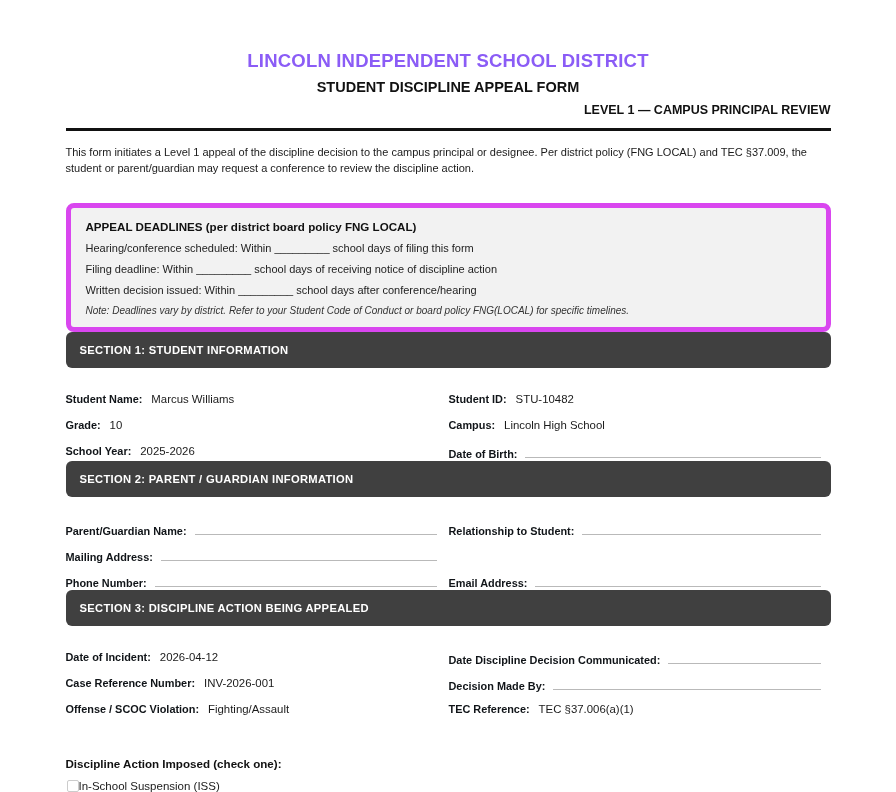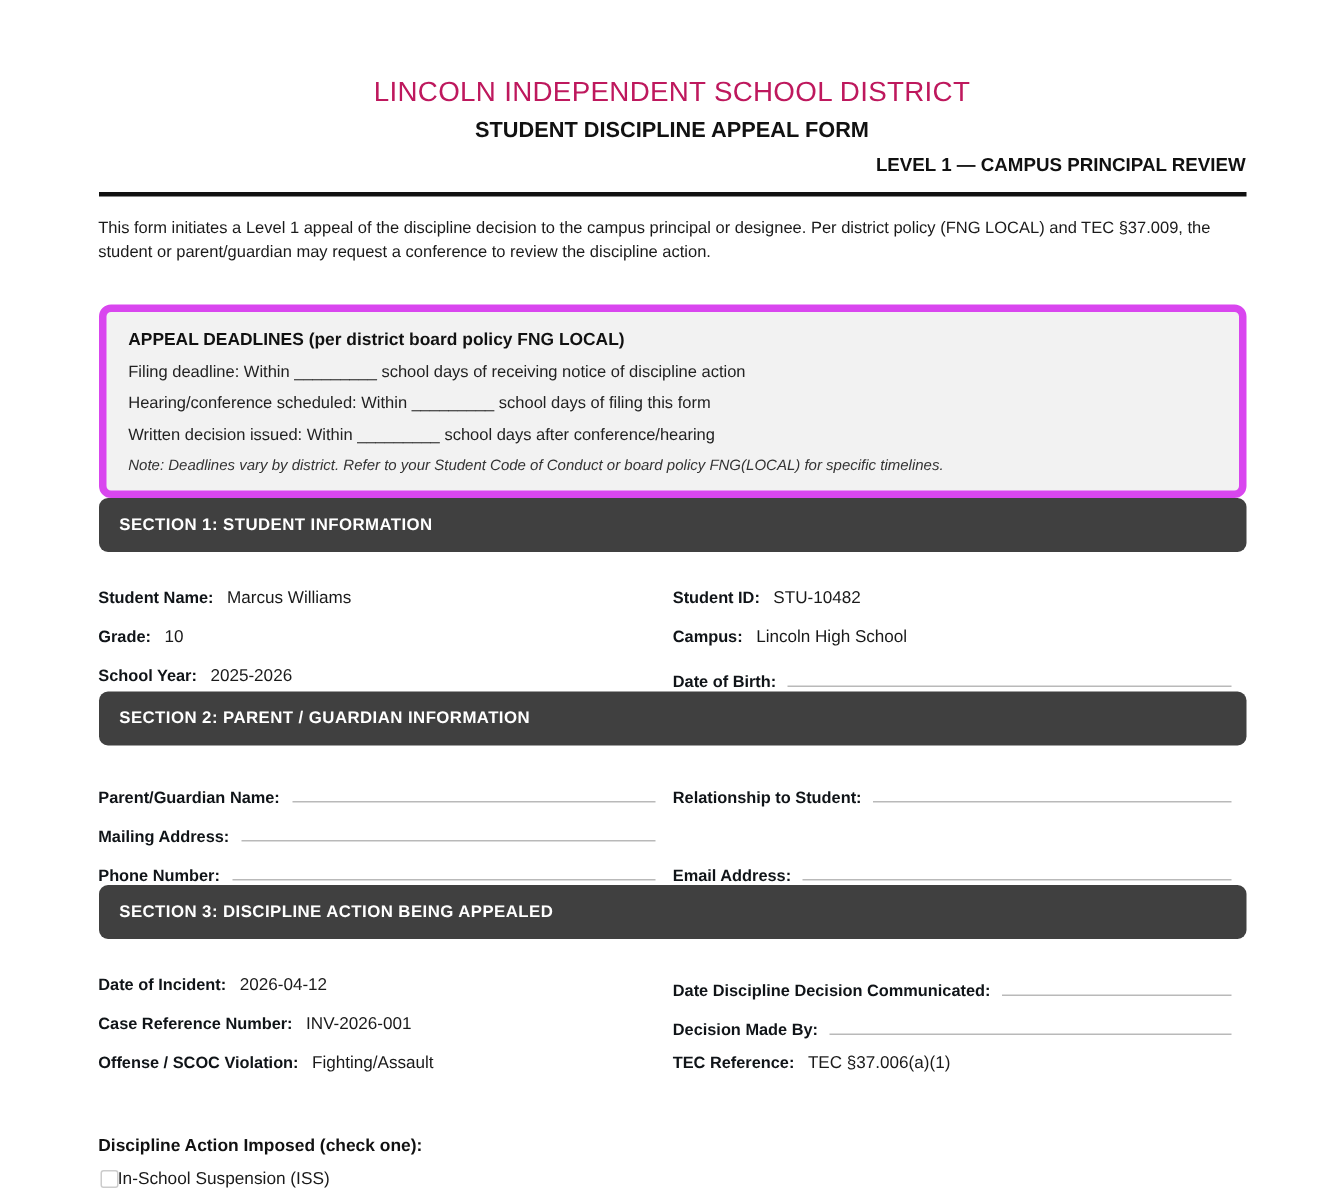--- a/index.html
+++ b/index.html
@@ -10,21 +10,21 @@
     color: #111111;
     overflow: hidden;
   }
   .page {
     width: 765px;
     margin: 0 auto;
     padding-top: 50px;
   }
   
   .hdr { text-align: center; }
-  .hdr-district { font-size: 18.5px; font-weight: normal; letter-spacing: .2px; color: #be185d; }
+  .hdr-district { font-size: 18.5px; font-weight: bold; letter-spacing: .2px; color: #8b5cf6; }
   .hdr-form    { font-size: 14.5px; font-weight: bold; margin-top: 7px; color: #111; }
   .hdr-level   { font-size: 12.5px; font-weight: bold; margin-top: 8px; color: #111; text-align: right; }
   .hdr-rule { height: 3px; background: #111; margin-top: 11px; }
   
   .intro {
     margin-top: 13px;
     font-size: 11px;
     line-height: 1.48;
     color: #1a1a1a;
   }
@@ -92,22 +92,22 @@
     <div class="hdr-district">LINCOLN INDEPENDENT SCHOOL DISTRICT</div>
     <div class="hdr-form">STUDENT DISCIPLINE APPEAL FORM</div>
     <div class="hdr-level">LEVEL 1 — CAMPUS PRINCIPAL REVIEW</div>
     <div class="hdr-rule"></div>
   </div>
 
   <p class="intro">This form initiates a Level 1 appeal of the discipline decision to the campus principal or designee. Per district policy (FNG LOCAL) and TEC §37.009, the student or parent/guardian may request a conference to review the discipline action.</p>
 
   <div class="deadbox">
     <div class="deadbox-title">APPEAL DEADLINES (per district board policy FNG LOCAL)</div>
+    <div class="deadline-line">Hearing/conference scheduled: Within _________ school days of filing this form</div>
     <div class="deadline-line">Filing deadline: Within _________ school days of receiving notice of discipline action</div>
-    <div class="deadline-line">Hearing/conference scheduled: Within _________ school days of filing this form</div>
     <div class="deadline-line">Written decision issued: Within _________ school days after conference/hearing</div>
     <div class="deadbox-note">Note: Deadlines vary by district. Refer to your Student Code of Conduct or board policy FNG(LOCAL) for specific timelines.</div>
   </div>
 
   <div class="section-bar">SECTION 1: STUDENT INFORMATION</div>
   <div class="rows">
     <div class="row">
       <div class="cell">
         <span class="lbl">Student Name:</span>
         <span class="val">Marcus Williams</span>

